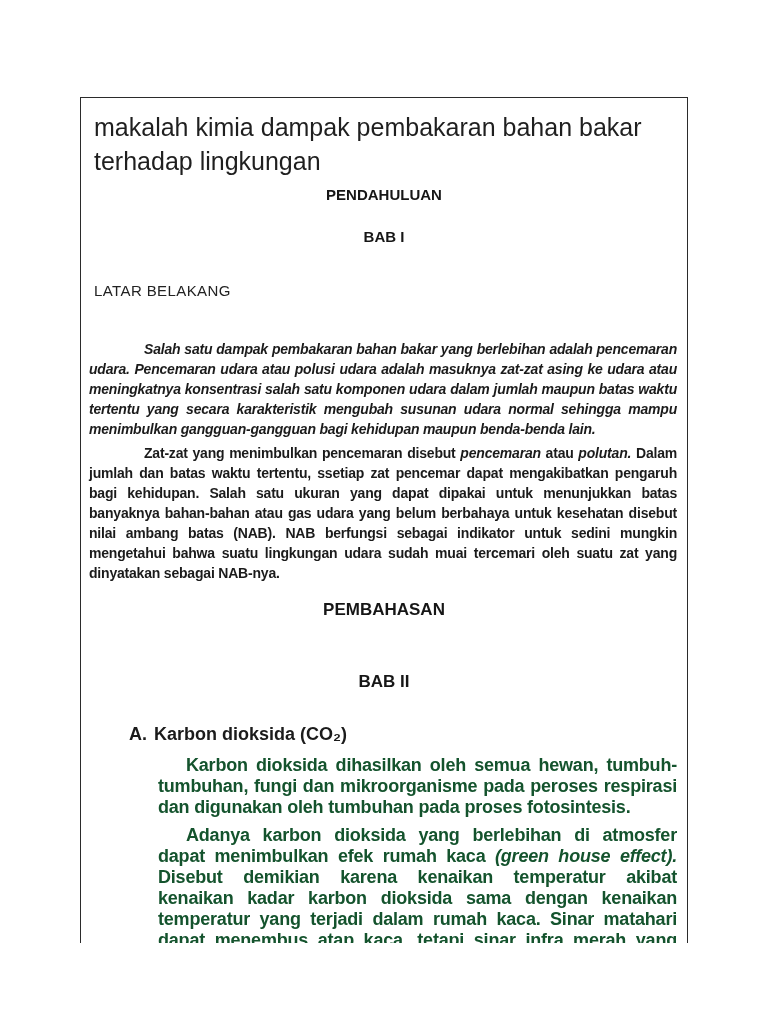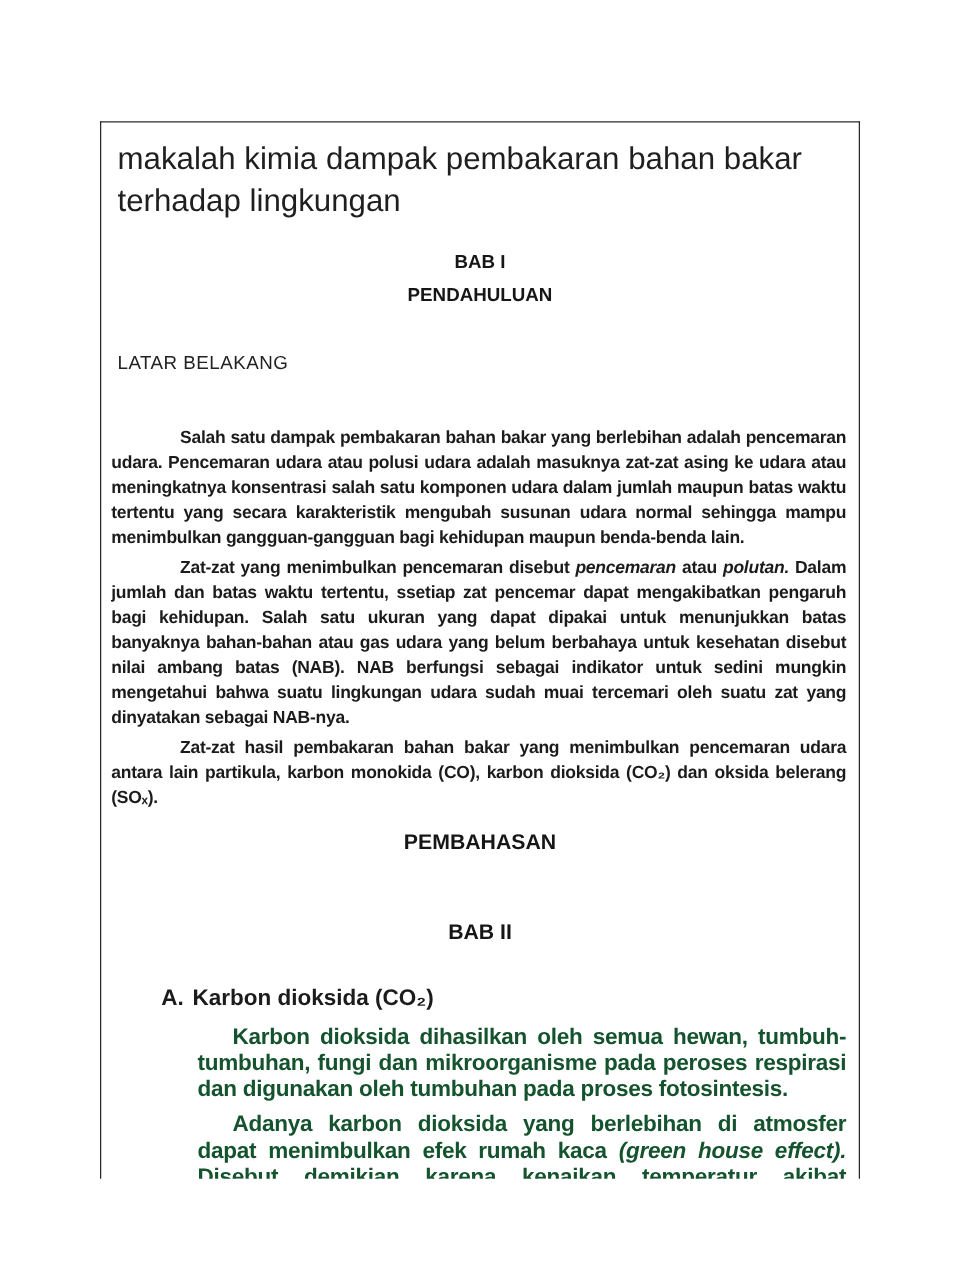--- a/index.html
+++ b/index.html
@@ -60,21 +60,21 @@
   p.body-par {
     font-weight: 700;
     font-size: 14px;
     line-height: 20px;
     text-align: justify;
     text-indent: 55px;
     letter-spacing: -0.2px;
     color: #1b1b1b;
     margin: 4px 0 0 0;
   }
-  p.body-par.first { margin-top: 38px; }
+  p.body-par.first { margin-top: 38px; font-style: italic; }
   .chapter2-heading {
     text-align: center;
     font-weight: 700;
     font-size: 17px;
     line-height: 22px;
     color: #161616;
   }
   .bab2-label { margin-top: 50px; }
   .bab2-title { margin-top: 16px; }
   .list-heading {
@@ -102,30 +102,29 @@
   i { font-style: italic; }
 </style>
 </head>
 <body>
 
 <div class="canvas">
   <div class="doc-page">
 
     <div class="doc-title">makalah kimia dampak pembakaran bahan bakar terhadap lingkungan</div>
 
+    <div class="chapter-heading bab1-title">PENDAHULUAN</div>
+
     <div class="chapter-heading bab1-label">BAB I</div>
-
-    <div class="chapter-heading bab1-title">PENDAHULUAN</div>
 
     <div class="section-heading">LATAR BELAKANG</div>
 
     <div class="content">
       <p class="body-par first"><span>Salah satu dampak pembakaran bahan bakar yang berlebihan adalah pencemaran udara. Pencemaran udara atau polusi udara adalah masuknya zat-zat asing ke udara atau meningkatnya konsentrasi salah satu komponen udara dalam jumlah maupun batas waktu tertentu yang secara karakteristik mengubah susunan udara normal sehingga mampu menimbulkan gangguan-gangguan bagi kehidupan maupun benda-benda lain.</span></p>
       <p class="body-par"><span>Zat-zat yang menimbulkan pencemaran disebut </span><i>pencemaran</i><span> atau </span><i>polutan.</i><span> Dalam jumlah dan batas waktu tertentu, ssetiap zat pencemar dapat mengakibatkan pengaruh bagi kehidupan. Salah satu ukuran yang dapat dipakai untuk menunjukkan batas banyaknya bahan-bahan atau gas udara yang belum berbahaya untuk kesehatan disebut nilai ambang batas (NAB). NAB berfungsi sebagai indikator untuk sedini mungkin mengetahui bahwa suatu lingkungan udara sudah muai tercemari oleh suatu zat yang dinyatakan sebagai NAB-nya.</span></p>
-      <p class="body-par"><span>Zat-zat hasil pembakaran bahan bakar yang menimbulkan pencemaran udara antara lain partikula, karbon monokida (CO), karbon dioksida (CO₂) dan oksida belerang (SOₓ).</span></p>
     </div>
 
     <div class="chapter2-heading bab2-title">PEMBAHASAN</div>
 
     <div class="chapter2-heading bab2-label">BAB II</div>
 
     <div class="list-heading">
       <span class="marker">A.</span><span>Karbon dioksida (CO₂)</span>
     </div>
 

